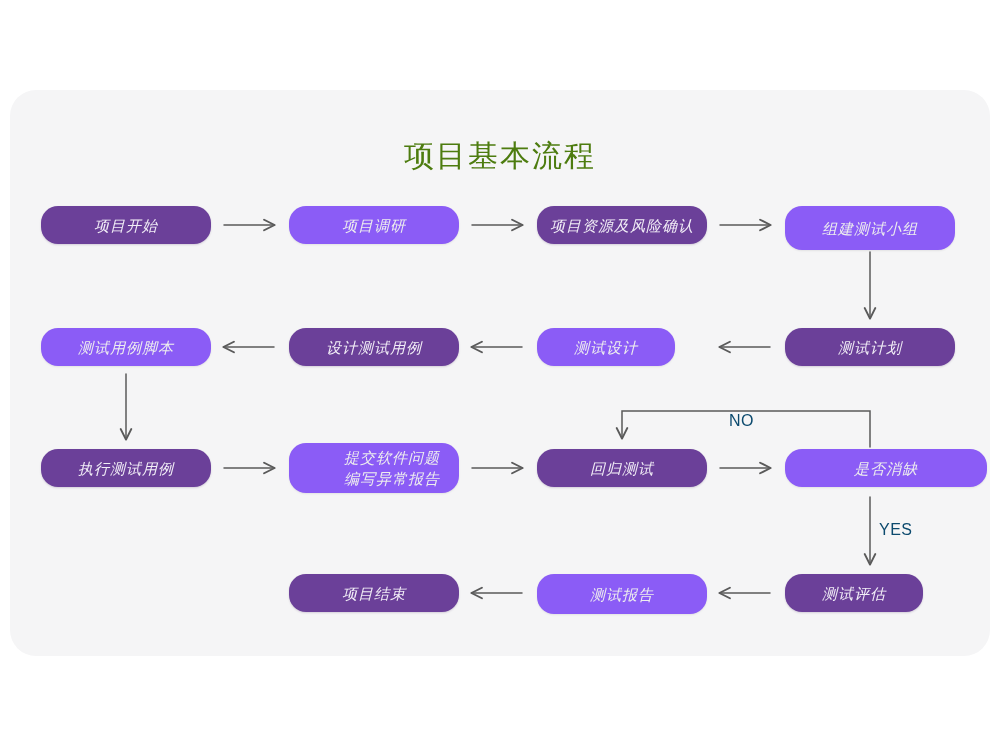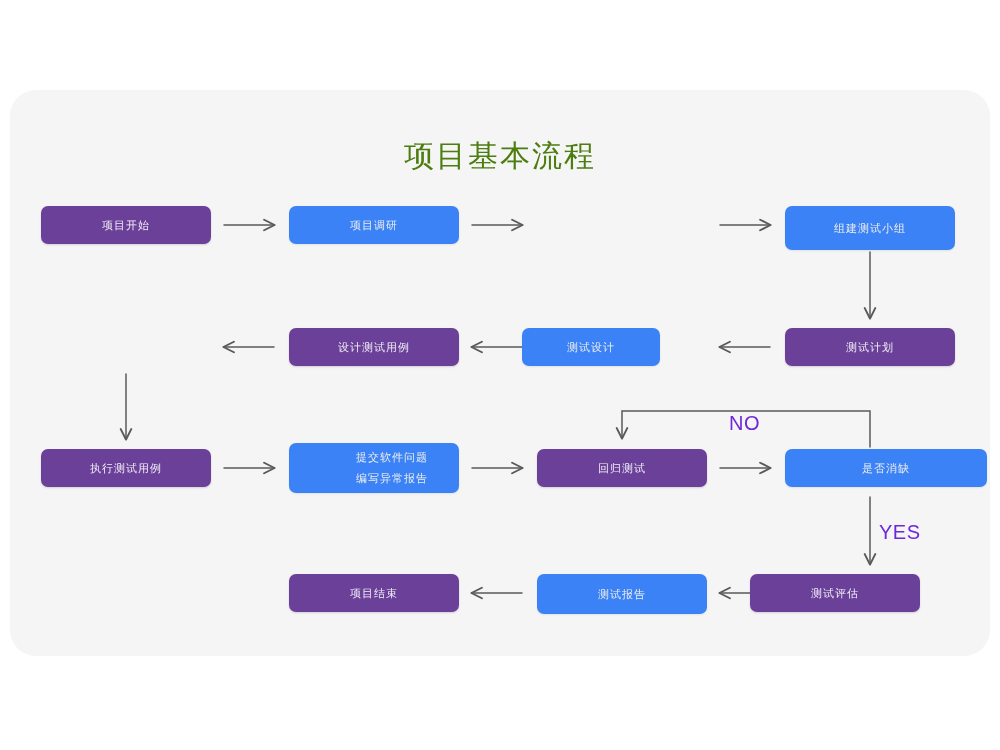--- a/index.html
+++ b/index.html
@@ -36,52 +36,53 @@
     font-size: 30px;
     letter-spacing: 2px;
     color: #4d7c0f;
     font-weight: normal;
   }
 
   
   .node {
     position: absolute;
     box-sizing: border-box;
-    border-radius: 7px;
+    border-radius: 17px;
     display: flex;
     align-items: center;
     justify-content: center;
     text-align: center;
-    font-size: 11px;
+    font-size: 15px;
     line-height: 21px;
     letter-spacing: 1px;
     white-space: pre-line;
     user-select: none;
+    font-style: italic;
   }
   .node.purple {
     background: #6b4099;
     color: #f2eef7;
     box-shadow: 0 1px 2px rgba(60,30,90,0.18);
   }
   .node.gray {
-    background: #3b82f6;
+    background: #8b5cf6;
     color: #eeeeee;
     box-shadow: 0 1px 2px rgba(0,0,0,0.08);
   }
 
   
   .conn {
     position: absolute;
     pointer-events: none;
   }
   .conn svg { display: block; overflow: visible; }
   .edge-label {
     position: absolute;
-    font-size: 20px;
-    color: #6d28d9;
+    font-size: 16px;
+    color: #0c4a6e;
     letter-spacing: 0.5px;
     user-select: none;
   }
 </style>
 </head>
 <body>
 
 <div class="page">
 
   <div class="card"></div>
@@ -121,29 +122,31 @@
         <line x1="522" y1="593" x2="472" y2="593" marker-end="url(#ah)"></line>
       </g>
     </svg>
   </div>
 
   <div class="edge-label" style="left:729px; top:412px;">NO</div>
   <div class="edge-label" style="left:879px; top:521px;">YES</div>
 
   <div class="node purple" style="left:41px;  top:206px; width:170px; height:38px;">项目开始</div>
   <div class="node gray" style="left:289px; top:206px; width:170px; height:38px;">项目调研</div>
+  <div class="node purple" style="left:537px; top:206px; width:170px; height:38px;">项目资源及风险确认</div>
   <div class="node gray" style="left:785px; top:206px; width:170px; height:44px;">组建测试小组</div>
 
+  <div class="node gray" style="left:41px;  top:328px; width:170px; height:38px;">测试用例脚本</div>
   <div class="node purple" style="left:289px; top:328px; width:170px; height:38px;">设计测试用例</div>
-  <div class="node gray" style="left:522px; top:328px; width:138px; height:38px;">测试设计</div>
+  <div class="node gray" style="left:537px; top:328px; width:138px; height:38px;">测试设计</div>
   <div class="node purple" style="left:785px; top:328px; width:170px; height:38px;">测试计划</div>
 
   <div class="node purple" style="left:41px;  top:449px; width:170px; height:38px;">执行测试用例</div>
   <div class="node gray" style="left:289px; top:443px; width:170px; height:50px;padding-left:36px;">提交软件问题
 编写异常报告</div>
   <div class="node purple" style="left:537px; top:449px; width:170px; height:38px;">回归测试</div>
   <div class="node gray" style="left:785px; top:449px; width:202px; height:38px;">是否消缺</div>
 
   <div class="node purple" style="left:289px; top:574px; width:170px; height:38px;">项目结束</div>
   <div class="node gray" style="left:537px; top:574px; width:170px; height:40px;">测试报告</div>
-  <div class="node purple" style="left:750px; top:574px; width:170px; height:38px;">测试评估</div>
+  <div class="node purple" style="left:785px; top:574px; width:138px; height:38px;">测试评估</div>
 
 </div>
 
 </body></html>

